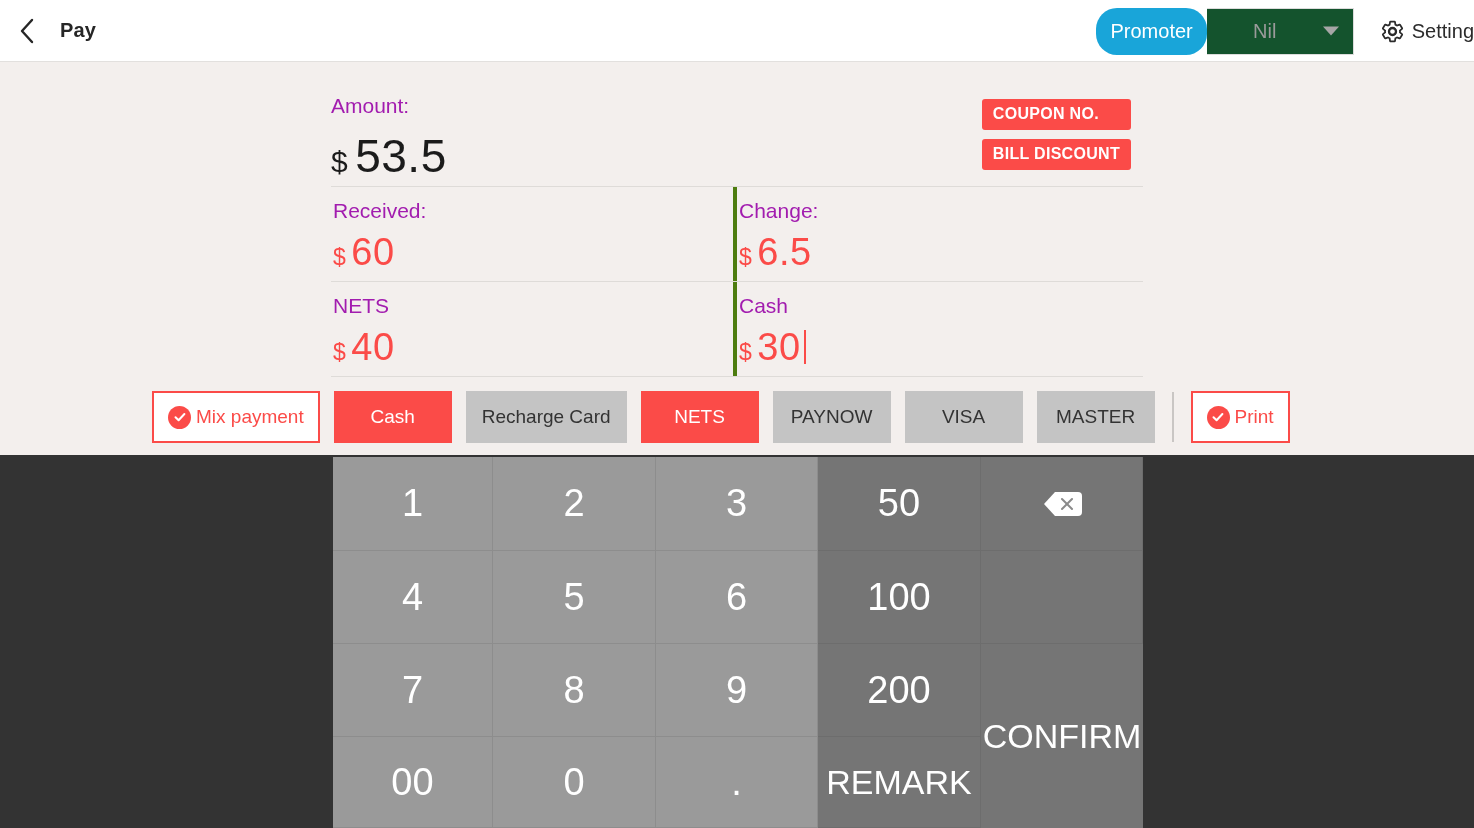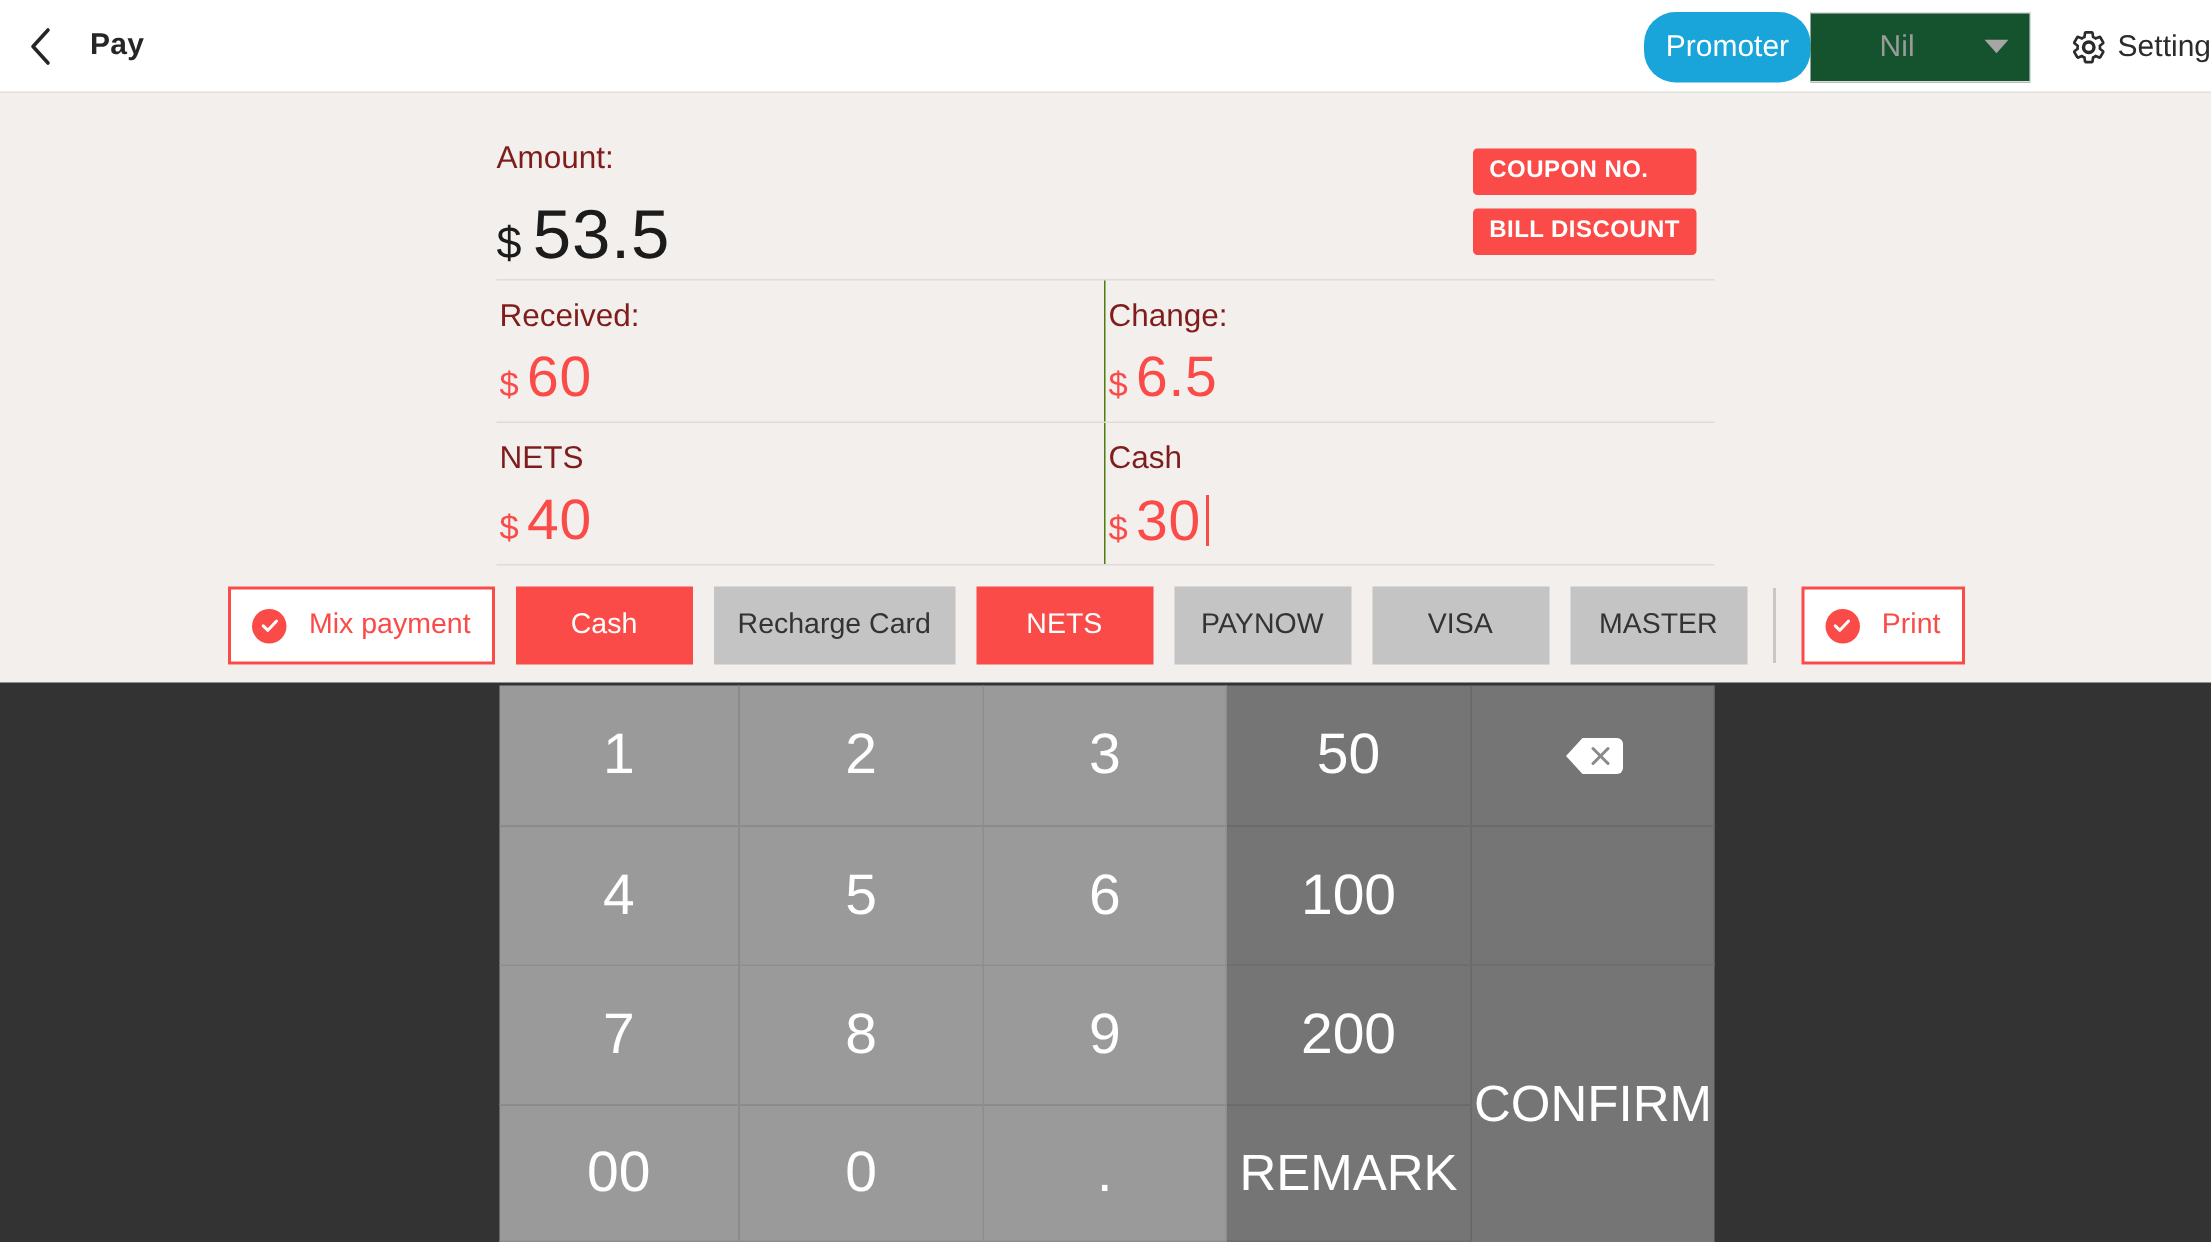--- a/index.html
+++ b/index.html
@@ -59,21 +59,21 @@
   
   .upper {
     position: absolute; left: 0; top: 62px; width: 1474px; height: 393px;
     background: #f3efed;
   }
   .panel {
     position: absolute; left: 331px; top: 23px; width: 812px;
   }
   .amount-row { position: relative; height: 101px; }
   .field-label {
-    font-size: 21px; color: #7f1d1d; line-height: 1;
+    font-size: 21px; color: #a21caf; line-height: 1;
     padding-top: 10px;
   }
   .amount-value {
     font-size: 46px; color: #1b1b1b; margin-top: 13px; letter-spacing: .5px;
     display: flex; align-items: baseline;
   }
   .amount-value .cur { font-size: 30px; margin-right: 7px; }
   .tag-btns {
     position: absolute; right: 12px; bottom: 16px; display: flex; gap: 9px; flex-direction: column;
   }
@@ -81,40 +81,40 @@
     background: #fb4b48; color: #ffffff; font-size: 16px; font-weight: bold;
     padding: 7px 11px 8px; border-radius: 3px; cursor: pointer;
     letter-spacing: .3px; line-height: 1;
   }
   .divline { height: 1px; background: #dedbd8; width: 100%; }
 
   .grid2 { display: flex; width: 100%; }
   .cell {
     width: 50%; height: 94px; position: relative; padding-left: 2px;
   }
-  .cell.left { border-right: 1px solid #4d7c0f; }
+  .cell.left { border-right: 4px solid #4d7c0f; }
   .cell .field-label { padding-top: 13px; font-size: 21px; }
   .money {
     margin-top: 10px; color: #fb4b48; display: flex; align-items: baseline;
     font-size: 38px; letter-spacing: .5px;
   }
   .money .cur { font-size: 23px; margin-right: 5px; }
   .caret-text {
     display: inline-block; width: 2px; height: 34px; background: #fb4b48;
     margin-left: 3px; position: relative; top: 4px;
   }
 
   
   .methods {
     position: absolute; left: 152px; top: 329px;
     display: flex; align-items: center; gap: 14px;
   }
   .chk-btn {
     height: 52px; background: #ffffff; border: 2px solid #fb4b48;
-    display: flex; align-items: center; gap: 15px; padding: 0 14px;
+    display: flex; align-items: center; gap: 5px; padding: 0 14px;
     cursor: pointer;
   }
   .chk-btn .chk-label { font-size: 19px; color: #fb4b48; }
   .chk-circle {
     width: 23px; height: 23px; border-radius: 50%; background: #fb4b48;
     display: flex; align-items: center; justify-content: center; flex: none;
   }
   .pay-btn {
     height: 52px; min-width: 118px; display: flex; align-items: center;
     justify-content: center; font-size: 19px; cursor: pointer; padding: 0 16px;

